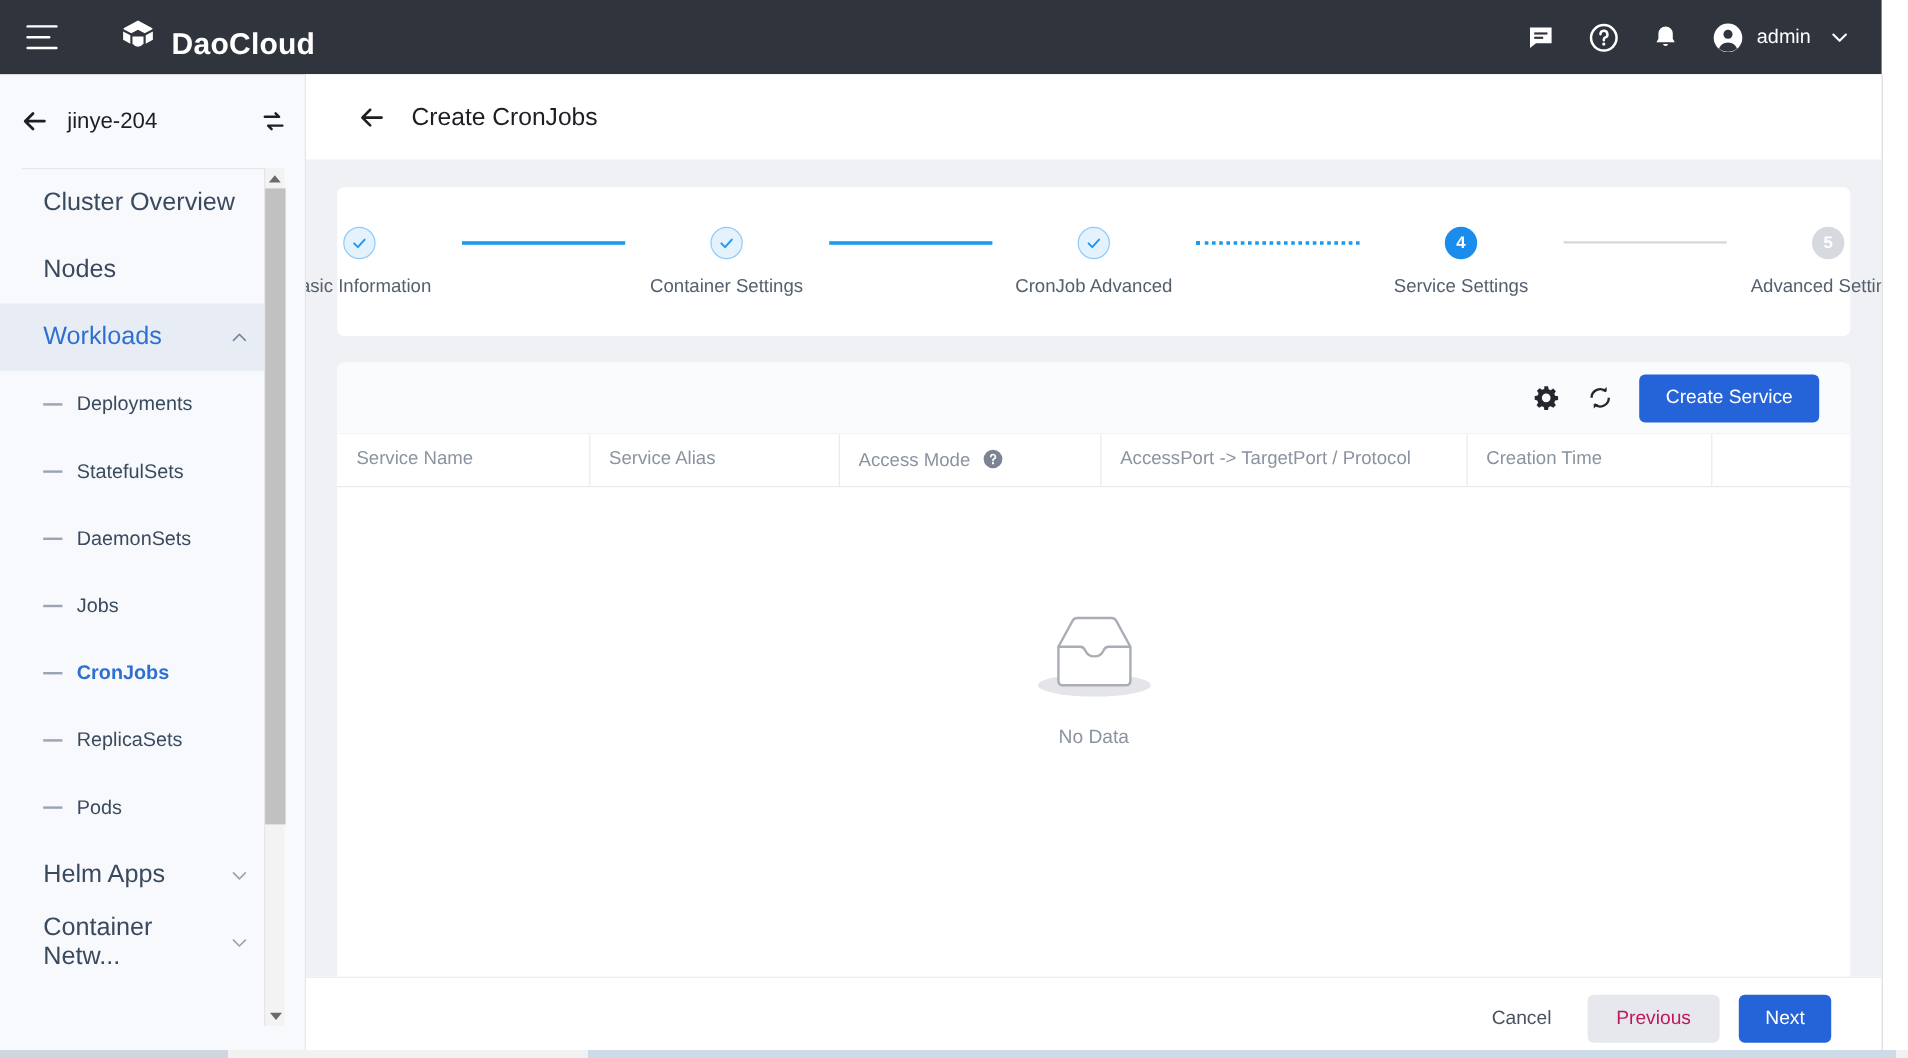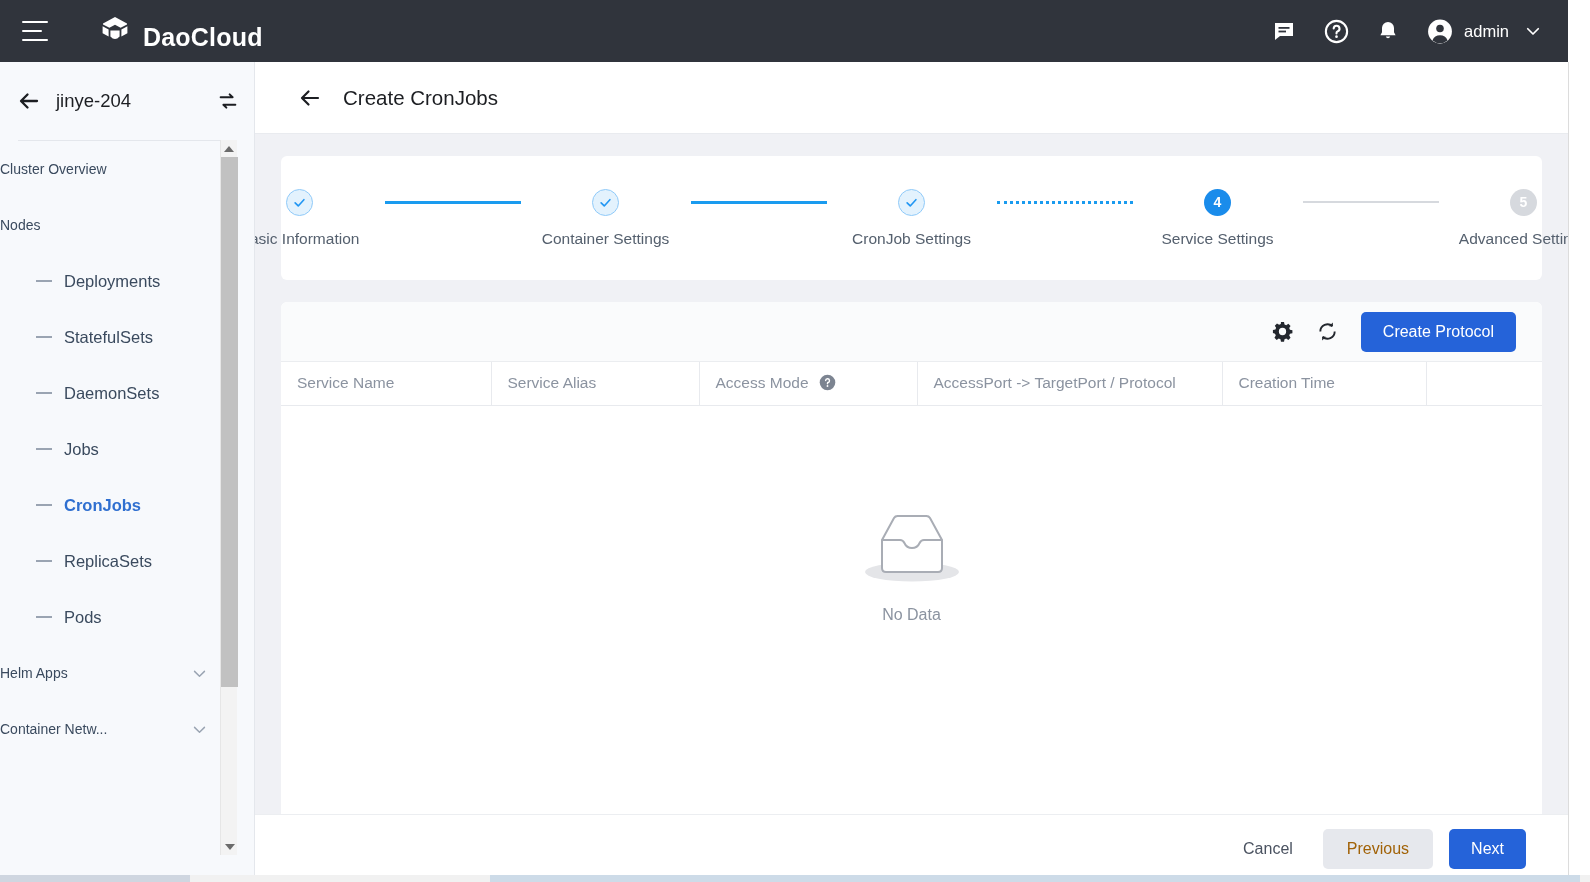--- a/index.html
+++ b/index.html
@@ -42,22 +42,22 @@
   .side-head { height: 78px; display: flex; align-items: center; padding: 0 14px 0 16px; }
   .side-back { width: 26px; height: 26px; display:flex; align-items:center; justify-content:center; cursor:pointer; }
   .side-title { font-size: 18.5px; color: #1c1e22; margin-left: 14px; }
   .side-switch { margin-left: auto; width: 24px; height: 24px;
     display:flex; align-items:center; justify-content:center; cursor:pointer; }
 
   .side-scroll-host { position: absolute; top: 78px; left: 0; right: 0; bottom: 0; }
   .side-divider { position:absolute; top:0; left: 18px; right: 18px; height: 1px; background: #e4e7ec; }
   .side-list { position: absolute; top: 1px; left: 0; width: 236px; bottom: 0; overflow: hidden; }
 
-  .nav-item { height: 56px; display: flex; align-items: center; 
-    font-size: 14px; color: #3a4a5e; cursor: pointer; }
+  .nav-item { height: 56px; display: flex; align-items: center; padding-left: 36px;
+    font-size: 21px; color: #3a4a5e; cursor: pointer; }
   .nav-item.active-group { background: #e7ecf5; color: #2f6fd0; }
   .nav-item.sub { padding-left: 36px; font-size: 16.5px; }
   .nav-item.sub .dash { width: 16px; height: 1.6px; background: #9aa4b2; margin-right: 12px; flex: none; }
   .nav-item.sub.current { color: #2f6fd0; font-weight: bold; }
   .nav-caret { margin-left: auto; margin-right: 28px; display:flex; }
 
   
   .sb-v { position: absolute; top: 78px; right: 17px; width: 17px; bottom: 20px;
     background: #f3f3f3; border-left: 1px solid #e6e6e6; }
   .sb-v .btn { height: 17px; display: flex; align-items: center; justify-content: center; cursor: pointer; }
@@ -125,21 +125,21 @@
   .empty { height: 380px; display: flex; flex-direction: column;
     align-items: center; justify-content: center; padding-bottom: 60px; }
   .empty-text { margin-top: 16px; font-size: 16px; color: #8b93a0; }
 
   
   .footer { position: absolute; left: 0; right: 0; bottom: 0; height: 68px;
     background: #ffffff; border-top: 1px solid #eceef1;
     display: flex; align-items: center; justify-content: flex-end;
     padding-right: 42px; gap: 16px; }
   .btn-link { background: transparent; color: #4a5260; font-size: 16px; padding: 10px 14px; }
-  .btn-grey { background: #e6e8ed; color: #a16207; font-size: 16px; padding: 11px 24px; border-radius: 5px; }
+  .btn-grey { background: #e6e8ed; color: #be185d; font-size: 16px; padding: 11px 24px; border-radius: 5px; }
 </style>
 </head>
 <body>
 
 <div class="topbar">
   <div class="hamburger">
     <i></i>
       <i></i>
       <i></i>
   </div>
@@ -215,20 +215,28 @@
     <div class="side-list">
 
       <div class="nav-item">
         <span>Cluster Overview</span>
       </div>
 
       <div class="nav-item">
         <span>Nodes</span>
       </div>
 
+      <div class="nav-item active-group">
+        <span>Workloads</span>
+        <span class="nav-caret">
+          <svg width="17" height="17" viewBox="0 0 24 24">
+            <path d="M5 15l7-7 7 7" fill="none" stroke="#7b8aa0" stroke-width="2" stroke-linecap="round" stroke-linejoin="round"></path>
+          </svg>
+        </span>
+      </div>
 
       <div class="nav-item sub">
         <span class="dash"></span>
         <span>Deployments</span>
       </div>
       <div class="nav-item sub">
         <span class="dash"></span>
         <span>StatefulSets</span>
       </div>
       <div class="nav-item sub">
@@ -329,21 +337,21 @@
         <div class="connector">
             <div class="solid"></div>
           </div>
 
         <div class="step">
           <span class="circle done">
             <svg width="15" height="15" viewBox="0 0 24 24">
               <path d="M5 12.5l5 5 9-10" fill="none" stroke="#2196f3" stroke-width="2.6" stroke-linecap="round" stroke-linejoin="round"></path>
             </svg>
           </span>
-          <span class="step-label">CronJob Settings</span>
+          <span class="step-label">CronJob Advanced</span>
         </div>
 
         <div class="connector">
             <div class="dotted"></div>
           </div>
 
         <div class="step">
           <span class="circle active">4</span>
           <span class="step-label">Service Settings</span>
         </div>
@@ -368,21 +376,21 @@
           </svg>
         </span>
         <span class="tool-icon">
           <svg width="23" height="23" viewBox="0 0 24 24">
             <path d="M4.5 12a7.5 7.5 0 0 1 12.6-5.5" fill="none" stroke="#23272e" stroke-width="2"></path>
             <path d="M19.5 12a7.5 7.5 0 0 1-12.6 5.5" fill="none" stroke="#23272e" stroke-width="2"></path>
             <path d="M13.6 6.4h4V2.6z" fill="#23272e"></path>
             <path d="M10.4 17.6h-4v3.8z" fill="#23272e"></path>
           </svg>
         </span>
-        <button class="btn btn-primary">Create Protocol</button>
+        <button class="btn btn-primary">Create Service</button>
       </div>
 
       <table class="svc">
         <colgroup>
           <col style="width:210px">
             <col style="width:208px">
             <col style="width:218px">
           <col style="width:305px">
             <col style="width:204px">
             <col>

